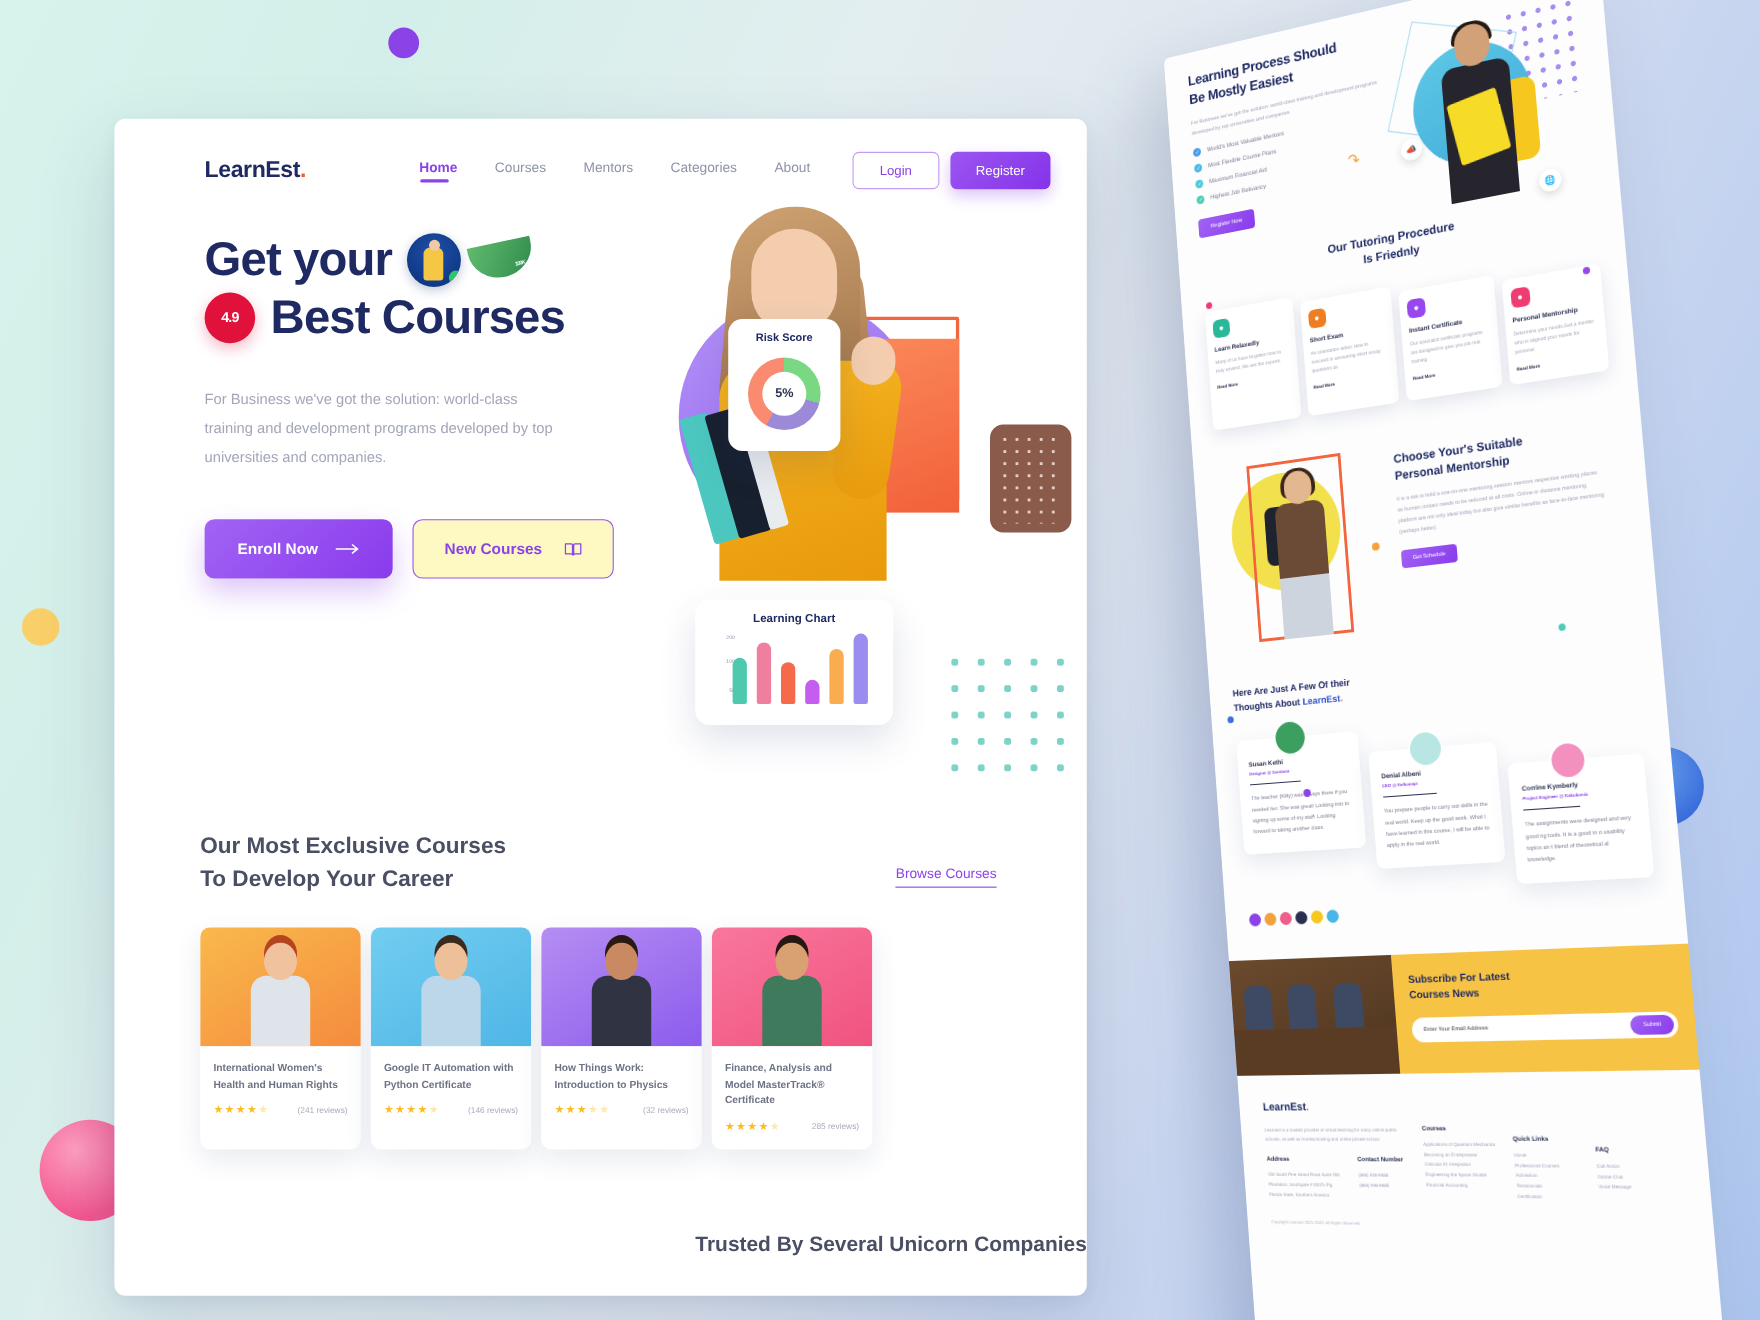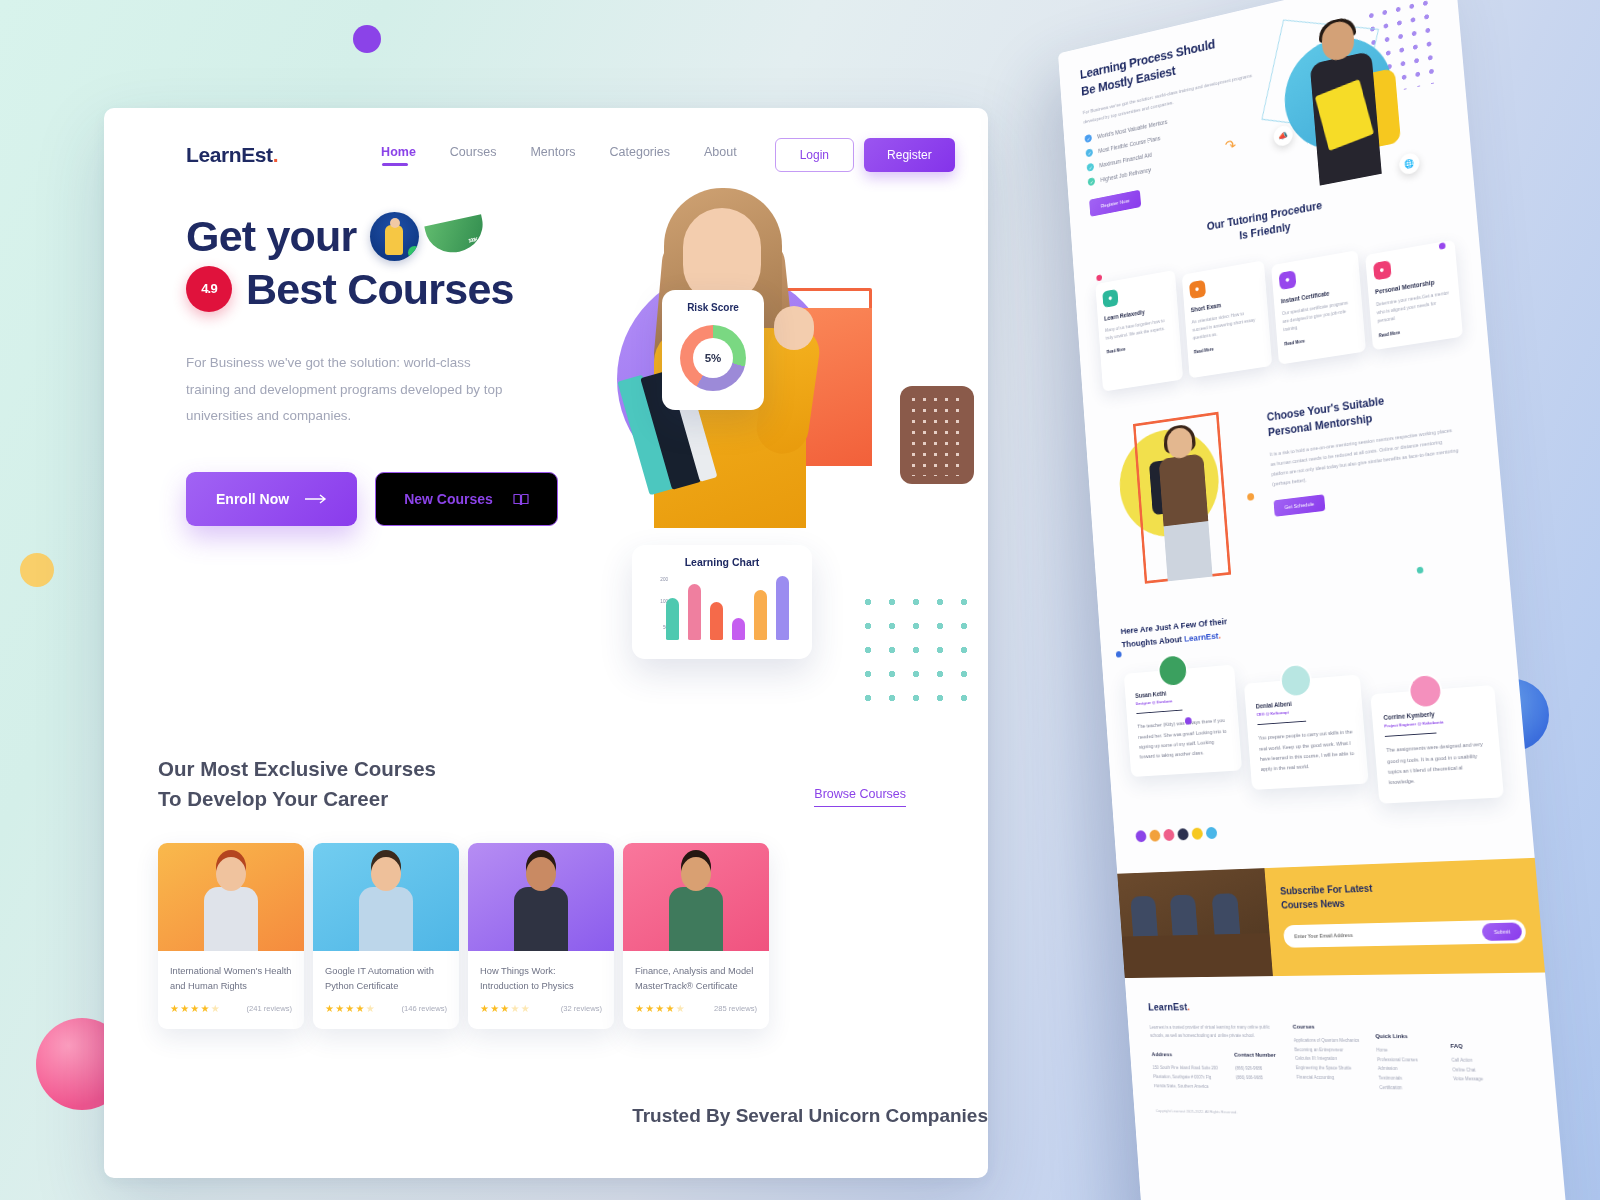--- a/index.html
+++ b/index.html
@@ -90,21 +90,21 @@
     margin-top: 34px; font-size: 13.4px; line-height: 2.0; color: #a2a6b8; max-width: 330px;
   }
   .hero-btns { display: flex; gap: 18px; margin-top: 42px; }
   .btn-enroll {
     background: linear-gradient(135deg,#a163f4,#8a3bec); color: #fff; border: none;
     border-radius: 9px; padding: 18px 30px; font-size: 14px; font-weight: 600; cursor: pointer;
     display: flex; align-items: center; gap: 16px;
     box-shadow: 0 12px 26px rgba(139,67,232,.30);
   }
   .btn-newcourses {
-    background: #000000; color: #8b43e8; border: 1.6px solid #9b55f0; border-radius: 9px;
+    background: #fef9c3; color: #8b43e8; border: 1.6px solid #9b55f0; border-radius: 9px;
     padding: 18px 28px; font-size: 14px; font-weight: 600; cursor: pointer;
     display: flex; align-items: center; gap: 20px;
   }
 
   
   .hero-visual { position: absolute; right: 0px; top: -14px; width: 470px; height: 470px; }
   .hv-circle {
     position: absolute; left: 99px; top: 112px; width: 218px; height: 218px; border-radius: 50%;
     background: linear-gradient(150deg,#b490f7,#8f66ee);
   }
@@ -187,41 +187,41 @@
     background: #fff; border-radius: 13px; box-shadow: 0 14px 34px rgba(40,60,110,.14);
     z-index: 5; padding: 11px 0 0;
   }
   .card-chart .t { font-size: 10.5px; font-weight: 700; color: #1f2a63; text-align: center; }
   .chart-body { display: flex; align-items: flex-end; height: 64px; margin: 8px 14px 0 34px; gap: 9px; position: relative; }
   .chart-body .bar { width: 13px; border-radius: 7px 7px 2px 2px; }
   .yaxis { position: absolute; left: 16px; top: 32px; width: 20px; height: 64px; font-size: 4.6px; color: #8a8fa6; }
   .yaxis div { position: absolute; right: 0; }
 
   
-  .courses { padding: 62px 82px 0 54px; }
+  .courses { padding: 62px 82px 0 78px; }
   .courses-head { display: flex; align-items: flex-end; }
   .courses-head h2 { font-size: 20.5px; line-height: 1.45; color: #4b4f63; font-weight: 700; }
   .browse {
     margin-left: auto; font-size: 12.5px; color: #8b43e8; text-decoration: none;
     border-bottom: 1.6px solid #8b43e8; padding-bottom: 5px; margin-bottom: 6px;
   }
   .cards { display: flex; gap: 9px; margin-top: 30px; }
   .ccard {
     width: 146px; background: #fff; border-radius: 9px;
     box-shadow: 0 9px 24px rgba(40,60,110,.10);
     overflow: hidden; cursor: pointer;
   }
   .cimg { height: 108px; position: relative; overflow: hidden; }
   .cimg .person {
     position: absolute; left: 50%; top: 14px; transform: translateX(-50%); width: 66px; height: 100px;
   }
   .cimg .head { position:absolute; left: 18px; top: 0; width: 30px; height: 34px; border-radius: 50%; }
   .cimg .torso { position:absolute; left: 6px; top: 30px; width: 54px; height: 70px; border-radius: 14px 14px 0 0; }
   .cinfo { padding: 13px 12px 15px; }
-  .ctitle { font-size: 9.3px; font-weight: 400; color: #6e7285; line-height: 1.55; min-height: 29px; }
+  .ctitle { font-size: 9.3px; font-weight: 700; color: #6e7285; line-height: 1.55; min-height: 29px; }
   .crate { display: flex; align-items: center; margin-top: 10px; }
   .stars { letter-spacing: 1.2px; font-size: 10px; }
   .star-on { color: #fbbd24; }
   .star-off { color: #fde8b4; }
   .creviews { margin-left: auto; font-size: 7.6px; color: #a8abba; }
 
   
   .trusted { margin-top: 76px; text-align: right; }
   .trusted h3 { font-size: 19px; font-weight: 700; color: #4b4f63; }
 

